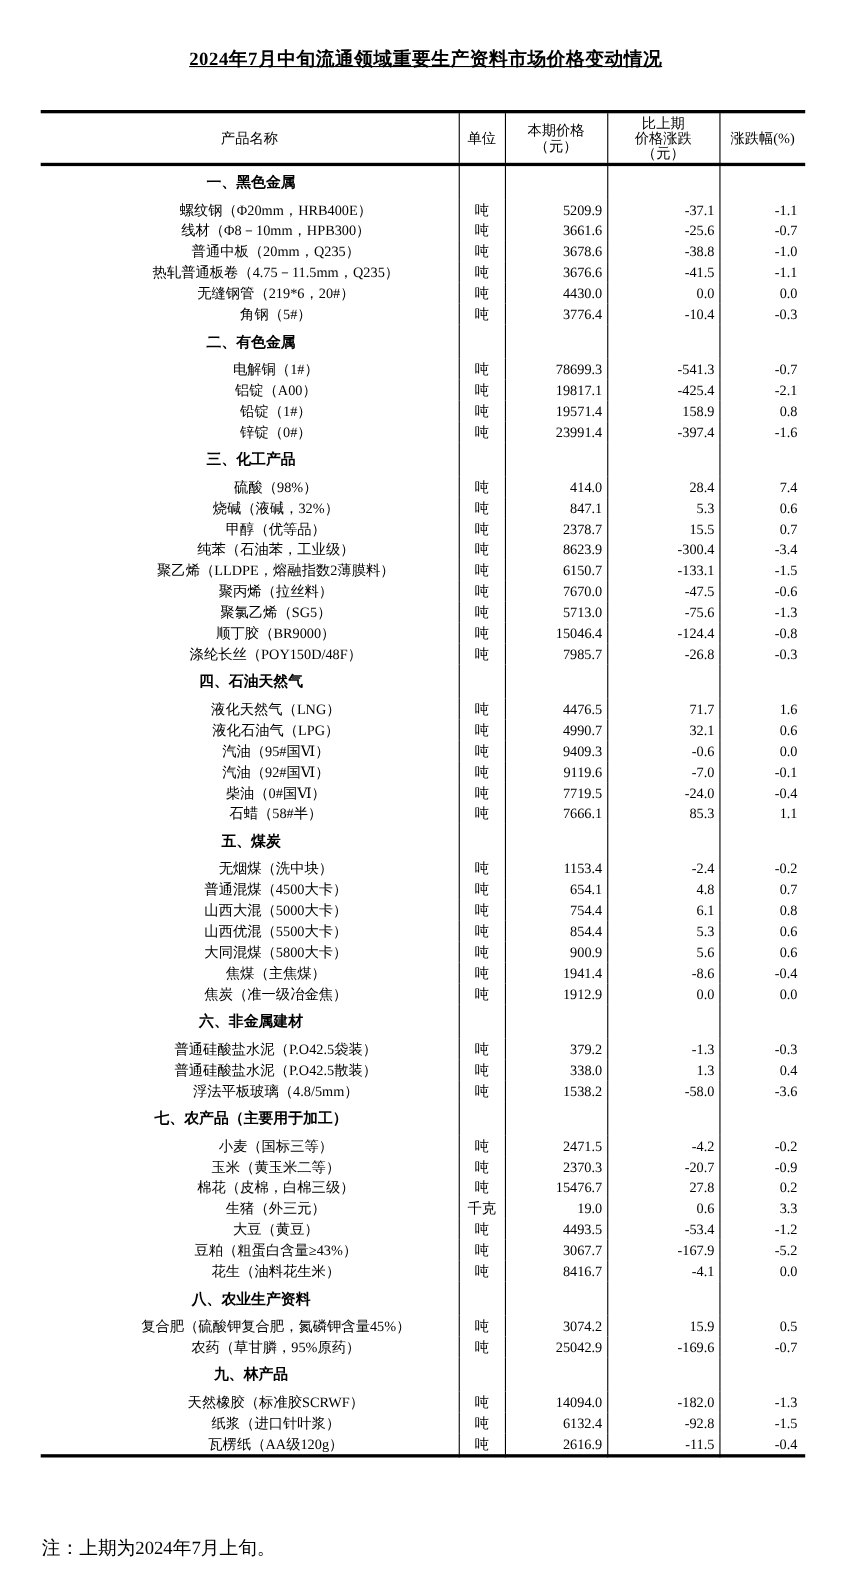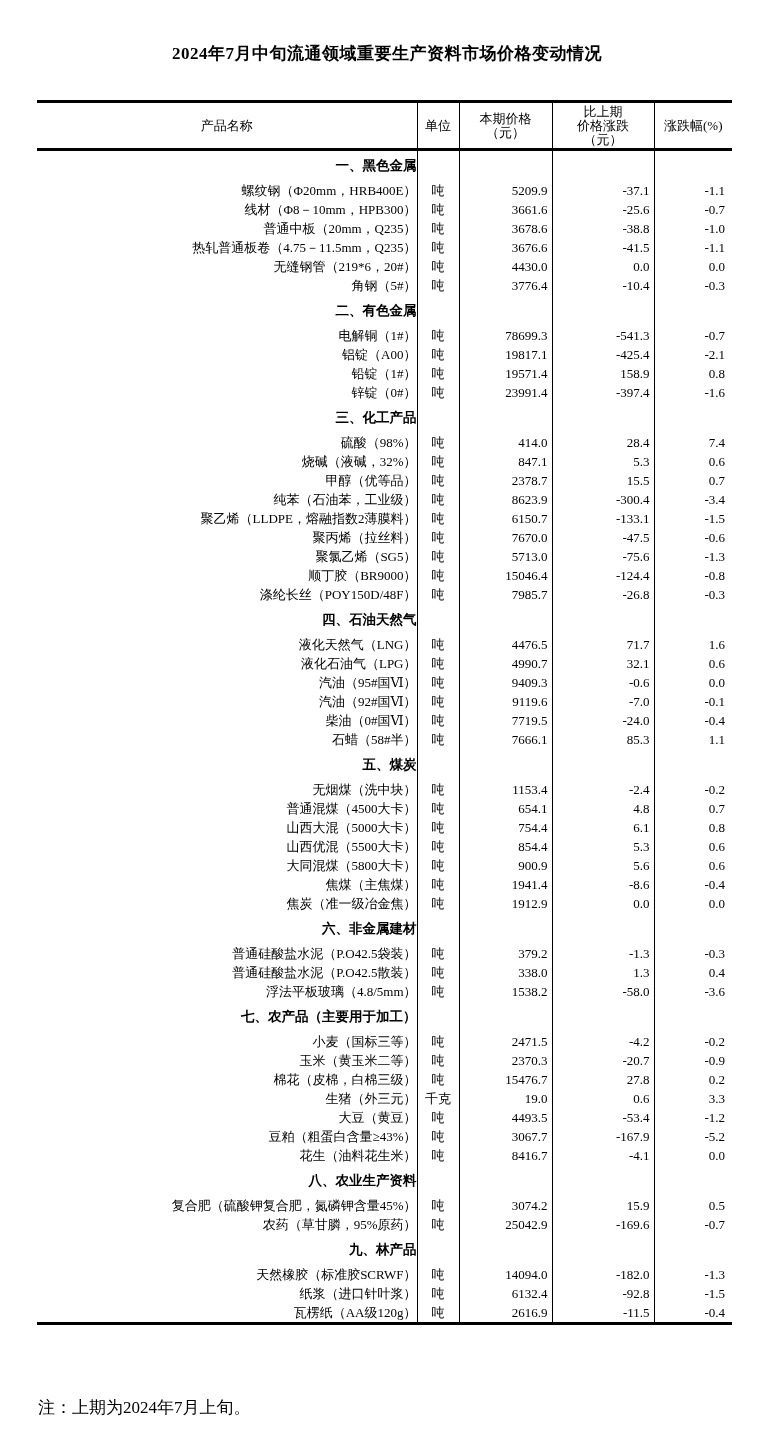--- a/index.html
+++ b/index.html
@@ -14,20 +14,21 @@
   }
   .title {
     position: absolute;
     top: 42px;
     left: 0;
     width: 774px;
     text-align: center;
     font-size: 17px;
     font-weight: bold;
     letter-spacing: 0.5px;
+    text-decoration: underline;
   }
   table.price-table {
     position: absolute;
     left: 37px;
     top: 100px;
     width: 695px;
     border-collapse: collapse;
     table-layout: fixed;
     border-top: 3px solid #000;
     border-bottom: 3px solid #000;
@@ -45,21 +46,21 @@
   td {
     font-size: 13px;
     height: 19px;
     line-height: 19px;
     padding: 0;
     vertical-align: middle;
     white-space: nowrap;
     overflow: hidden;
   }
   .bl { border-left: 1px solid #000; }
-  td.name { text-align: right; padding-left: 48px; }
+  td.name { text-align: center; padding-left: 48px; }
   tr.section td { height: 31px; }
   tr.section td.name { padding-left: 3px; font-weight: bold; font-size: 13.5px; }
   td.unit { text-align: center; }
   td.num { text-align: right; padding-right: 4px; }
   td.pct { padding-right: 7px; padding-left: 12px; }
   .note {
     position: absolute;
     left: 38px;
     top: 1396px;
     font-size: 17px;

